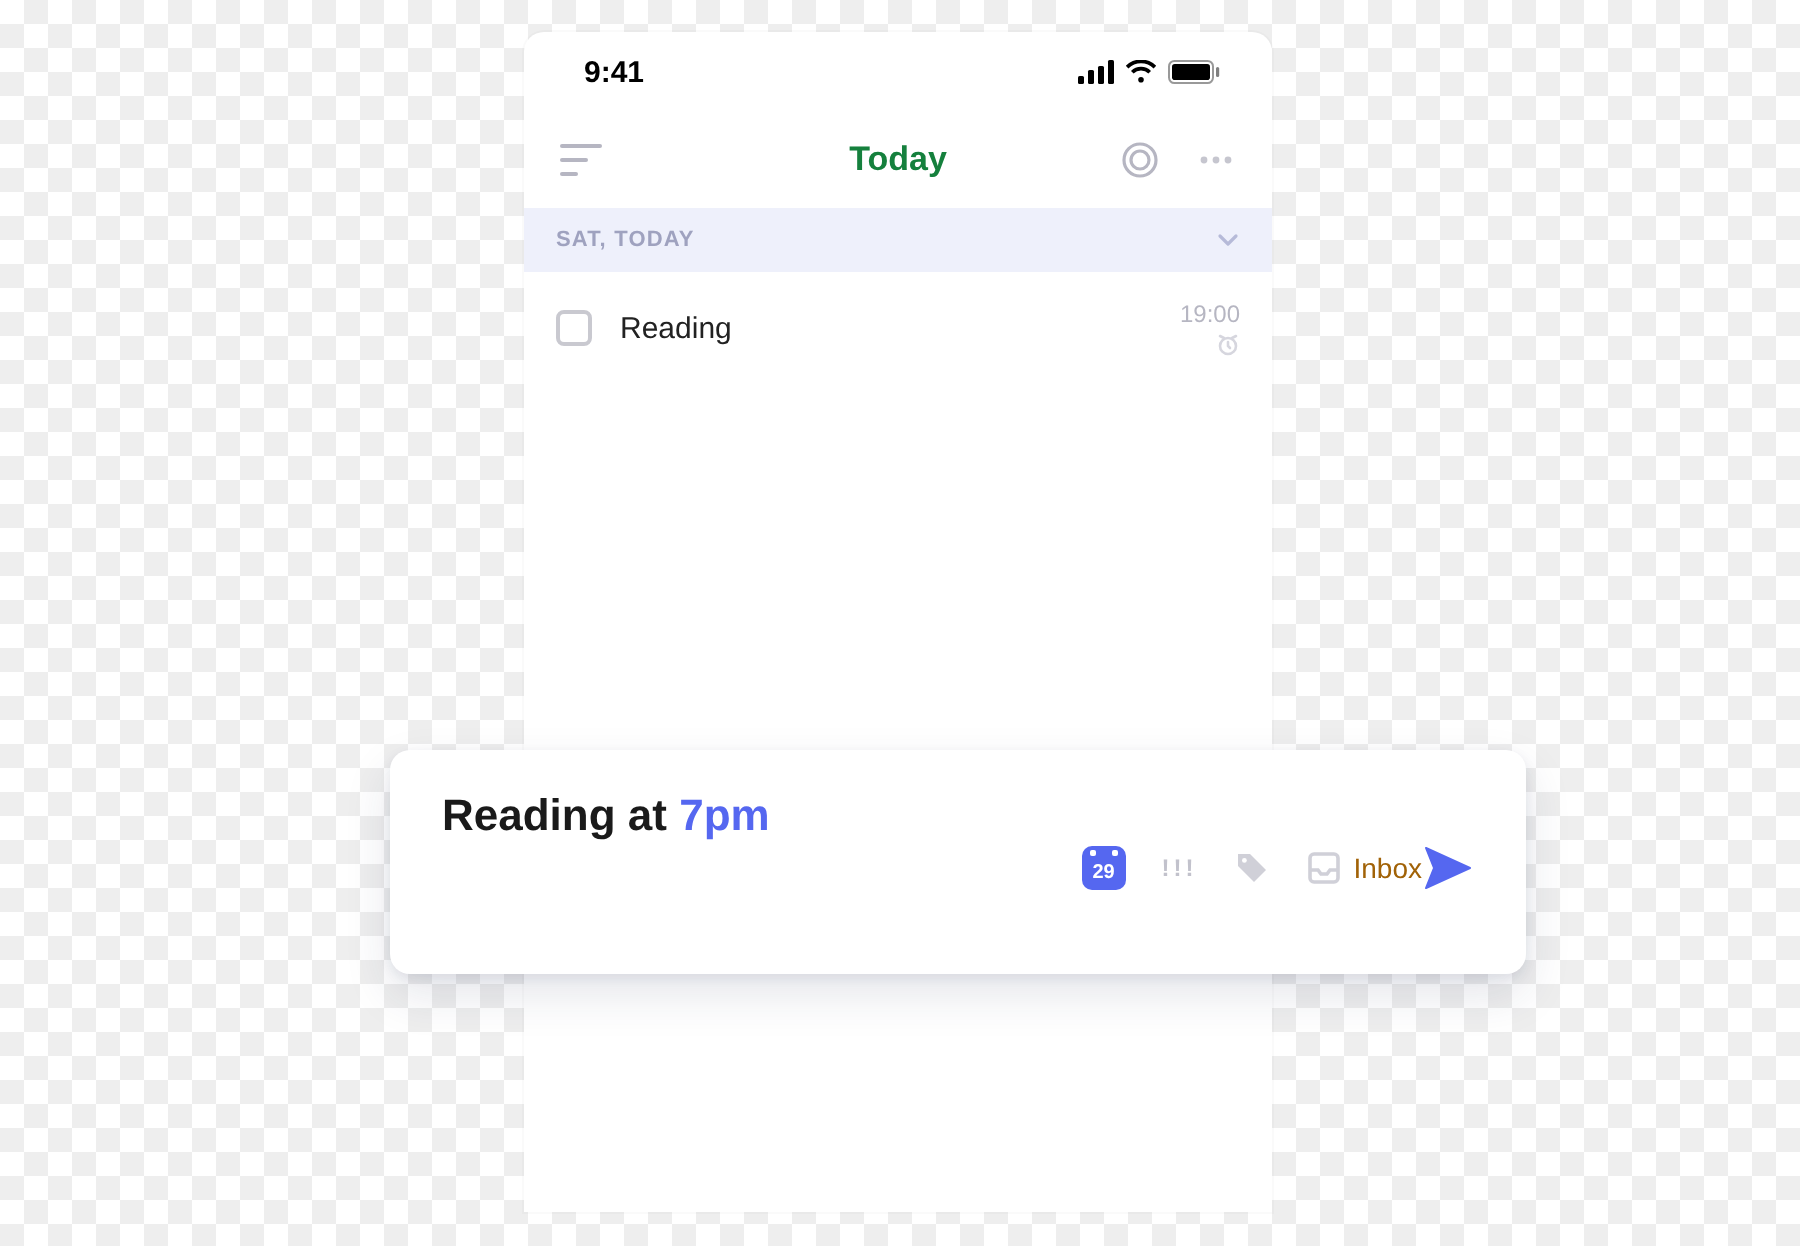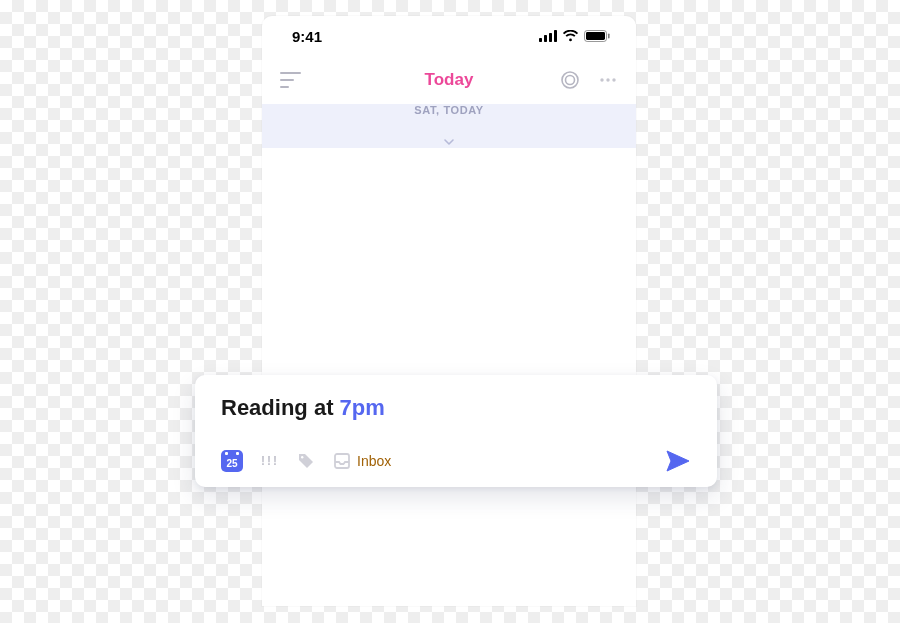--- a/index.html
+++ b/index.html
@@ -38,63 +38,62 @@
       gap: 18px;
     }
     .status-right { display: flex; align-items: center; gap: 5px; }
     .nav-bar {
       height: 48px;
       display: flex;
       align-items: center;
       justify-content: space-between;
       padding: 0 18px;
     }
-    .nav-title { font-weight: 600; font-size: 17px; color: #ec4899; margin-left: 36px; }
+    .nav-title { font-weight: 600; font-size: 17px; color: #15803d; margin-left: 36px; }
     .nav-right { display: flex; align-items: center; gap: 18px; }
     .menu-icon line { stroke: #b6b6c2; stroke-width: 2; stroke-linecap: round; }
     .section-header {
-      height: 44px;
+      height: 32px;
       background: #eef0fb;
       display: flex;
       align-items: center;
       justify-content: space-between;
       padding: 0 16px;
       font-size: 11px;
       letter-spacing: 0.6px;
       font-weight: 700;
       color: #9fa2bf;
-      flex-direction: column;
     }
     .task-row {
       display: flex;
       align-items: center;
       padding: 14px 16px;
       gap: 14px;
     }
     .checkbox {
       width: 18px; height: 18px;
       border: 2px solid #c9c9d0;
       border-radius: 4px;
       flex-shrink: 0;
     }
     .task-title { font-size: 15px; color: #222; flex: 1; }
     .task-time-col { display: flex; flex-direction: column; align-items: flex-end; gap: 2px; }
     .task-time { font-size: 12px; color: #b6b6c2; }
     .compose-card {
       position: absolute;
       left: 195px;
       top: 375px;
-      width: 522px;
+      width: 568px;
       height: 112px;
       background: #fff;
       border-radius: 10px;
       box-shadow: 0 10px 24px rgba(30,40,80,0.12), 0 2px 6px rgba(30,40,80,0.08);
       padding: 20px 26px 14px 26px;
       display: flex;
-      flex-direction: column;
+      flex-direction: row;
       justify-content: space-between;
     }
     .compose-input {
       font-size: 22px;
       font-weight: 600;
       color: #1a1a1a;
       outline: none;
       border: none;
       width: 100%;
     }
@@ -173,31 +172,42 @@
     </div>
   </div>
 
   <div class="section-header">
     <span>SAT, TODAY</span>
     <svg width="12" height="12" viewBox="0 0 12 12">
         <path d="M2 4l4 4 4-4" fill="none" stroke="#b6bad8" stroke-width="1.6" stroke-linecap="round" stroke-linejoin="round"></path>
       </svg>
   </div>
 
+  <div class="task-row">
+    <div class="checkbox"></div>
+    <span class="task-title">Reading</span>
+    <div class="task-time-col">
+      <span class="task-time">19:00</span>
+      <svg width="12" height="12" viewBox="0 0 12 12">
+          <circle cx="6" cy="7" r="4" fill="none" stroke="#d6d6de" stroke-width="1.3"></circle>
+          <path d="M2 2l2 1M10 2l-2 1M6 5v2l1 1" fill="none" stroke="#d6d6de" stroke-width="1.3" stroke-linecap="round"></path>
+        </svg>
+    </div>
+  </div>
 
 </div>
 
 <div class="compose-card">
   <div class="compose-input">
     <span>Reading at </span><span class="token-time">7pm</span>
   </div>
   <div class="compose-toolbar">
     <div class="tool-left">
       <div class="cal-badge">
-        <span style="margin-top:4px;">25</span>
+        <span style="margin-top:4px;">29</span>
       </div>
       <span class="priority-icon">!!!</span>
       <svg width="18" height="18" viewBox="0 0 18 18">
           <path d="M2 2h6l8 8-6 6-8-8V2z" fill="#d0d0d8"></path>
           <circle cx="5.2" cy="5.2" r="1.2" fill="#fff"></circle>
         </svg>
       <div class="tool-item">
         <svg width="18" height="18" viewBox="0 0 18 18">
             <rect x="2" y="2" width="14" height="14" rx="2" fill="none" stroke="#d0d0d8" stroke-width="1.8"></rect>
             <path d="M2 10h4l1.5 2h3L12 10h4" fill="none" stroke="#d0d0d8" stroke-width="1.8"></path>

